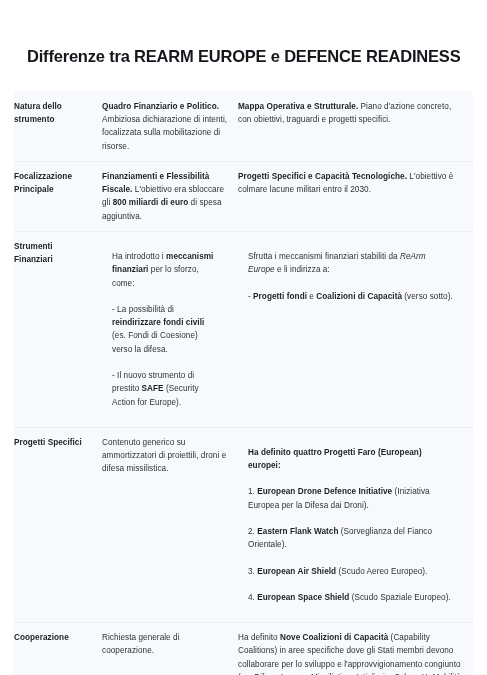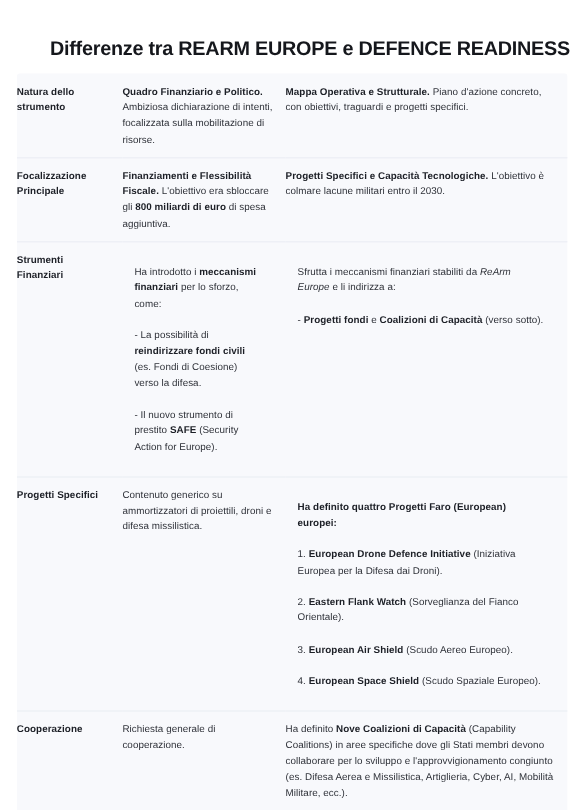--- a/index.html
+++ b/index.html
@@ -21,22 +21,22 @@
     box-sizing: border-box;
     padding: 0;
     background: #ffffff;
     position: relative;
   }
   .doc-title {
     font-size: 16.5px;
     font-weight: 700;
     color: #15171c;
     letter-spacing: -0.2px;
-    text-align: right;
-    margin: 0;
+    text-align: left;
+    margin: 15px;
     padding: 32px 12px 9px 12px;
     line-height: 1.2;
     white-space: nowrap;
   }
   .table-wrap {
     margin: 0 14px 0 14px;
     background: #f8f9fc;
     border-radius: 3px;
     overflow: hidden;
   }

